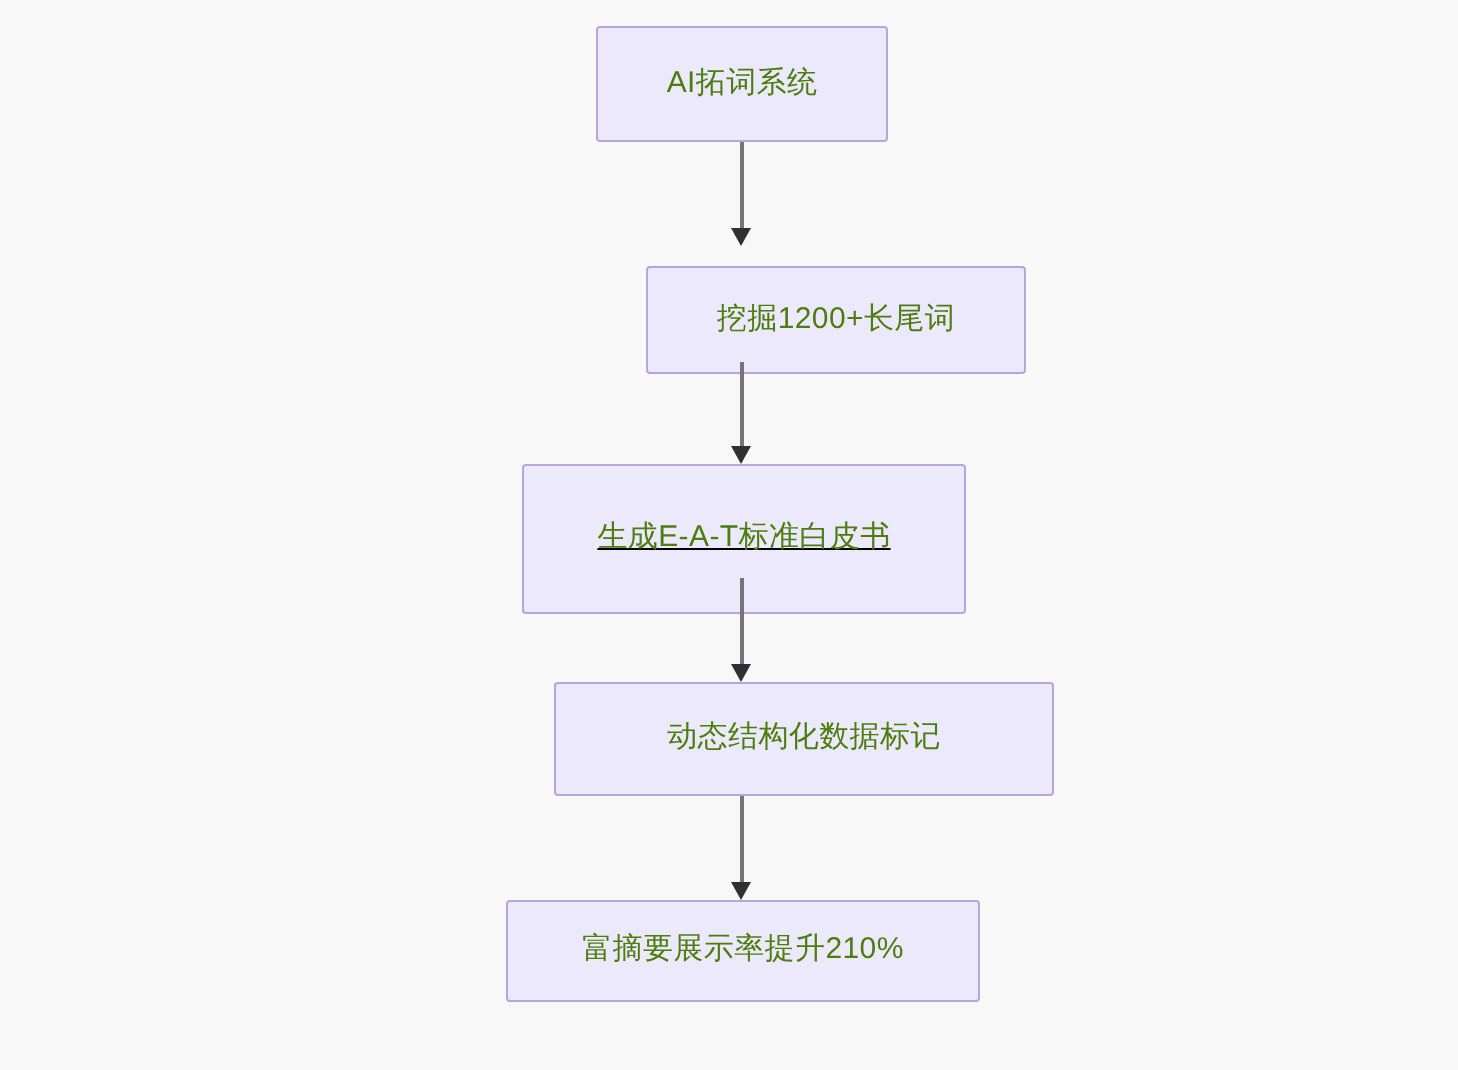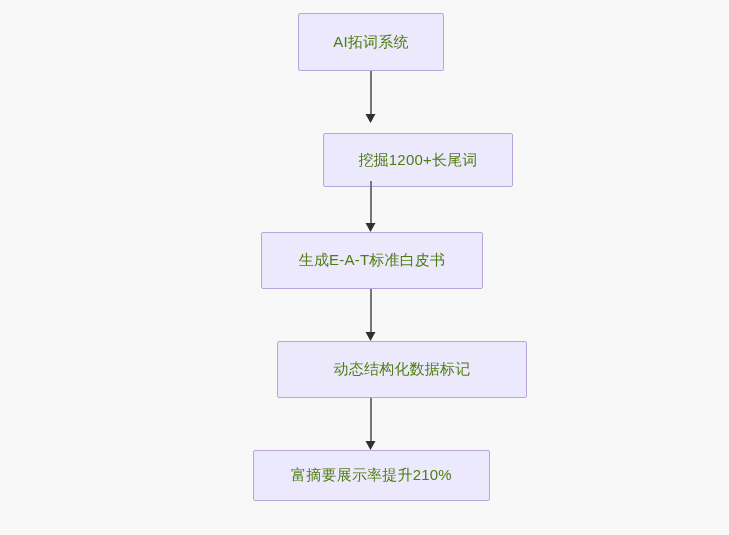--- a/index.html
+++ b/index.html
@@ -56,21 +56,21 @@
     height: 0;
     border-left: 5.5px solid transparent;
     border-right: 5.5px solid transparent;
     border-top: 9px solid #303030;
     transform: translateX(-5.5px);
   }
 
   
   #node-0 { left: 298px; top: 13px;  width: 146px; height: 58px; }
   #node-1 { left: 276px; top: 133px; width: 190px; height: 54px; margin-left: 47px; }
-  #node-2 { left: 261px; top: 232px; width: 222px; height: 57px; }
+  #node-2 { left: 261px; top: 232px; width: 222px; height: 75px; text-decoration: underline; }
   #node-3 { left: 265px; top: 341px; width: 250px; height: 57px; margin-left: 12px; }
   #node-4 { left: 253px; top: 450px; width: 237px; height: 51px; }
 
   
   #edge-0 { left: 371px; top: 71px;  height: 52px; }
   #edge-1 { left: 371px; top: 181px; height: 51px; }
   #edge-2 { left: 371px; top: 289px; height: 52px; }
   #edge-3 { left: 371px; top: 398px; height: 52px; }
 </style>
 </head>

